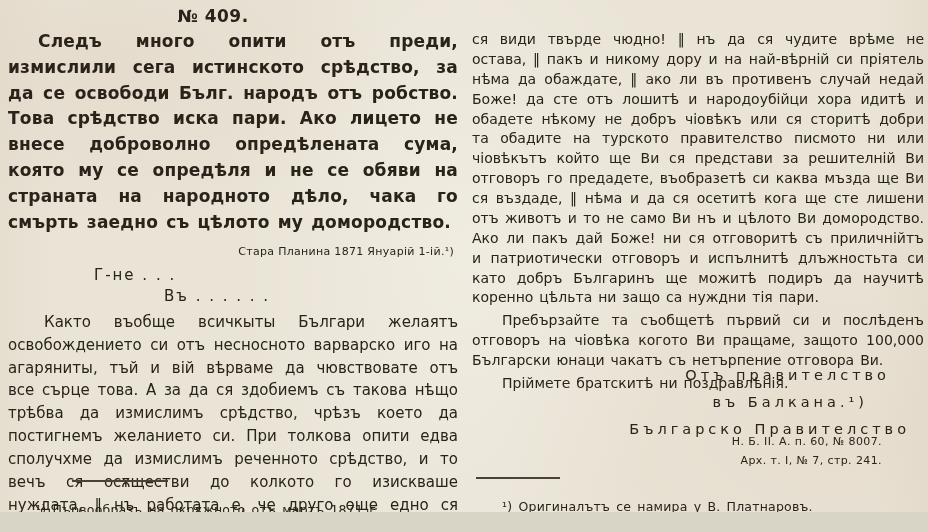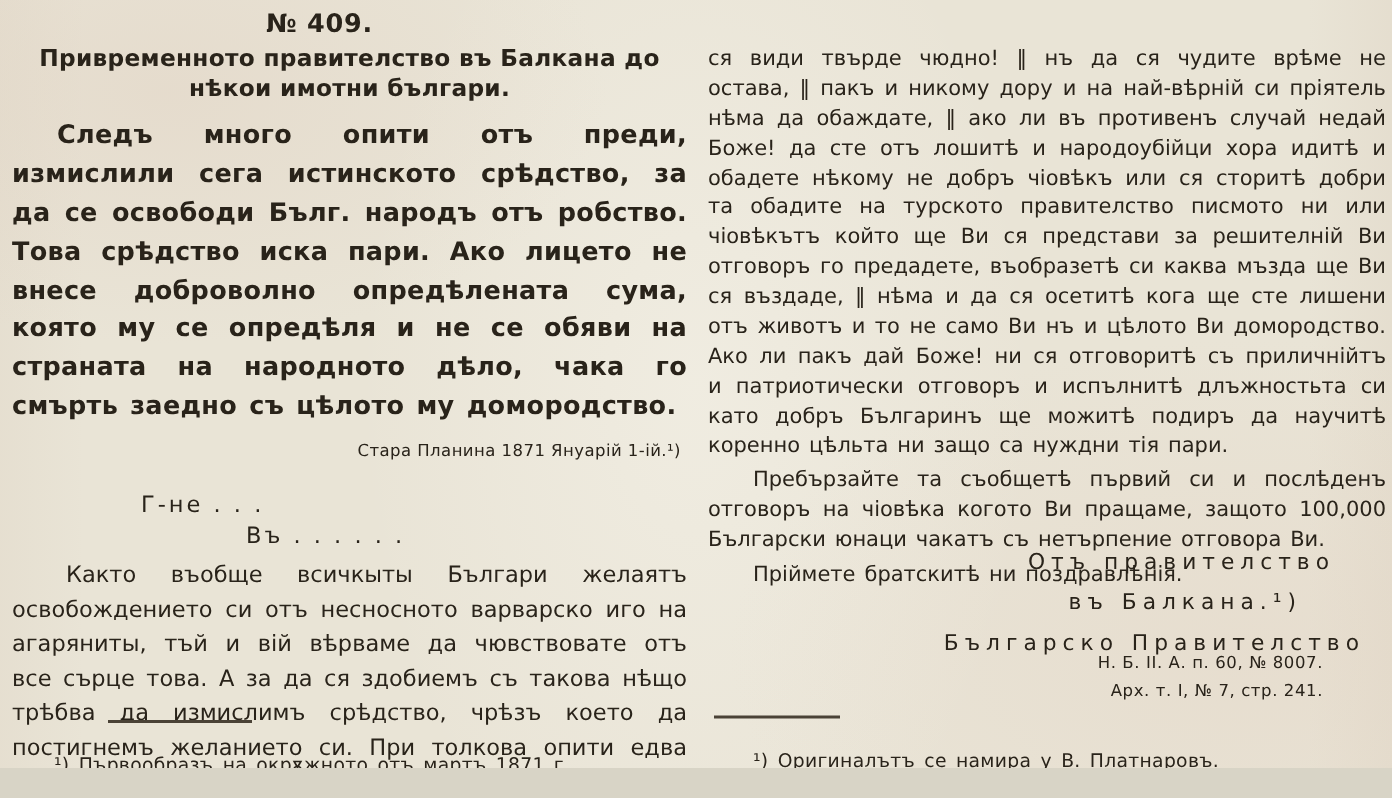--- a/index.html
+++ b/index.html
@@ -34,21 +34,21 @@
   }
   .intro{
     font-size:17px;font-weight:700;text-align:justify;
     text-indent:30px;line-height:1.52;margin:0;word-spacing:2px;
     letter-spacing:.2px;
   }
   .dateline{
     text-align:right;font-size:11px;margin:9px 4px 2px 0;
     letter-spacing:.3px;
   }
-  .salut-gne{font-size:15px;margin:20px 0 0 86px;letter-spacing:2px;}
+  .salut-gne{font-size:15px;margin:8px 0 0 86px;letter-spacing:2px;}
   .salut-v{font-size:15px;margin:3px 0 0 156px;letter-spacing:2px;}
   .body-text{
     font-size:15px;text-align:justify;line-height:1.53;
     word-spacing:2.5px;margin:6px 0 0 0;
   }
   .body-text.indent{text-indent:36px;}
   .rc-body{
     font-size:14px;text-align:justify;line-height:1.42;
     word-spacing:1.5px;margin:0;
   }
@@ -73,21 +73,20 @@
   .footnote-left .footnote-text{padding-left:28px;}
   .footnote-right .footnote-text{padding-left:30px;}
 </style>
 </head>
 <body>
 
 <div class="page">
 
   <div class="col col-left">
     <div class="doc-number">№ 409.</div>
-    <div class="doc-title">Привременното правителство въ Балкана до нѣкои имотни българи.</div>
     <p class="intro">Следъ много опити отъ преди, измислили сега истинското срѣдство, за да се освободи Бълг. народъ отъ робство. Това срѣдство иска пари. Ако лицето не внесе доброволно опредѣлената сума, която му се опредѣля и не се обяви на страната на народното дѣло, чака го смърть заедно съ цѣлото му домородство.</p>
     <div class="dateline">Стара Планина 1871 Януарій 1-ій.¹)</div>
     <div class="salut-gne">Г-не . . .</div>
     <div class="salut-v">Въ . . . . . .</div>
     <p class="body-text indent">Както въобще всичкыты Българи желаятъ освобождението си отъ несносното варварско иго на агаряниты, тъй и вій вѣрваме да чювствовате отъ все сърце това. А за да ся здобиемъ съ такова нѣщо трѣбва да измислимъ срѣдство, чрѣзъ което да постигнемъ желанието си. При толкова опити едва сполучхме да измислимъ реченното срѣдство, и то вечъ ся осѫществи до колкото го изискваше нуждата, ‖ нъ работата е, че друго още едно ся явява, безъ което ся още повече неможе; то е пари, пари и пари!!! ‖ ви като сте единъ отъ родолюбивитѣ и здравомислящи Българи още и като ны е познато състоянието Ви идемъ съ настоящето си да Ви молимъ да благоволитѣ да пожертвовате за народній ни жертвенникъ . . . за които ще Ви ся даде единъ билетъ отъ Приврѣменото Българско Правителство, което ще и отговаря за тѣхъ . . . Г-не . . . Това и ненадейно предложение ще Ви</p>
   </div>
 
   <div class="footnote-block footnote-left">
     <hr class="footnote-rule">
     <div class="footnote-text">¹) Първообразъ на окрѫжното отъ мартъ 1871 г.</div>

